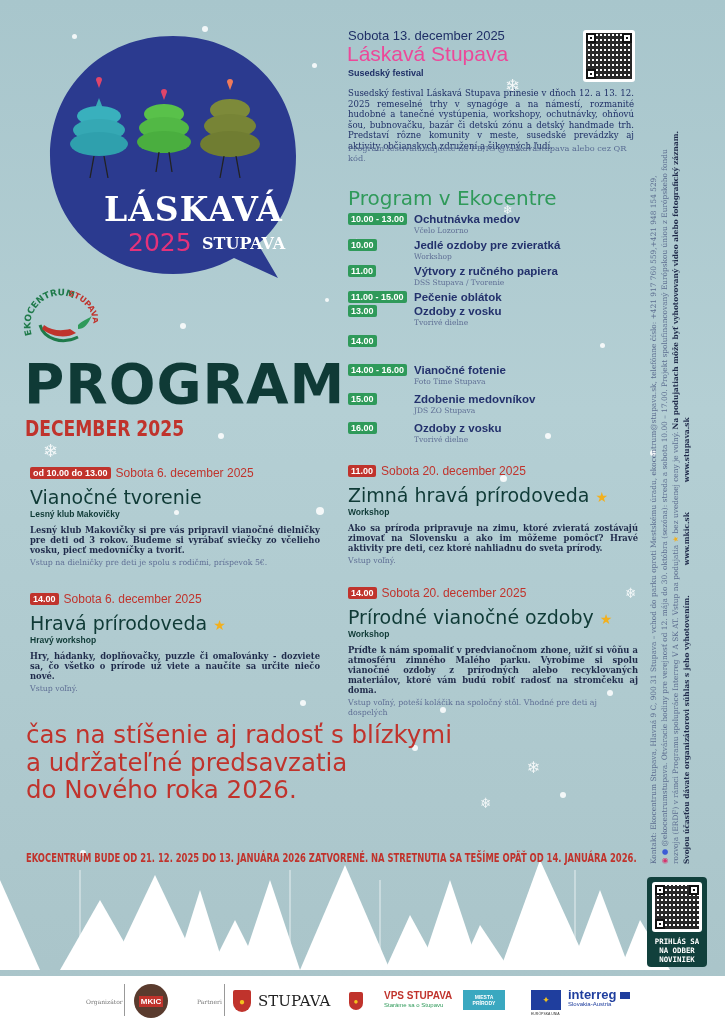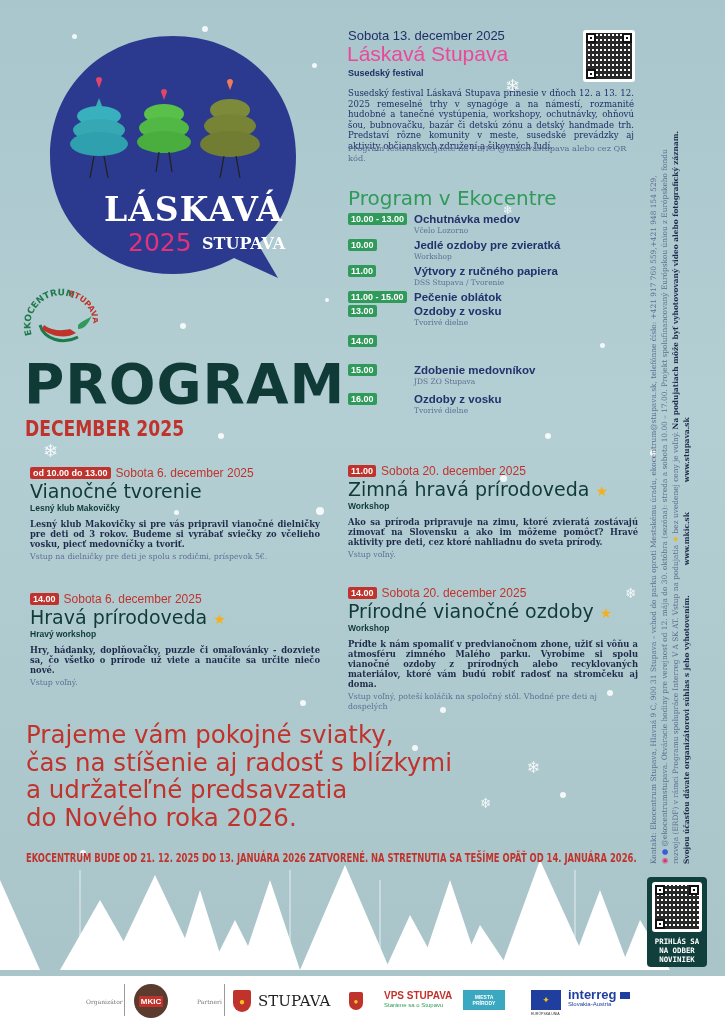--- a/index.html
+++ b/index.html
@@ -40,21 +40,21 @@
   .eko-time{width:66px;display:flex;justify-content:flex-start;padding-right:6px}
   .eko-time span{background:#2f9a5a;color:#fff;font-size:9px;font-weight:bold;padding:1px 3px;border-radius:2px;white-space:nowrap}
   .eko-name{font-size:11.5px;font-weight:bold;color:#23316c;line-height:13px}
   .eko-who{font-family:"DejaVu Serif",serif;font-size:7.5px;color:#5f6f95;line-height:10px}
 
   
   .ev{position:absolute}
   .ev-head{display:flex;align-items:center;gap:5px}
   .ev-badge{background:#c0332c;color:#fff;font-size:9px;font-weight:bold;padding:1px 3px;border-radius:2px}
   .ev-date{color:#c0332c;font-size:12px}
-  .ev-title{color:#0f3a36;font-size:19px;font-family:"DejaVu Sans",sans-serif;margin-top:0px;white-space:nowrap}
+  .ev-title{color:#0f3a36;font-size:19px;font-family:"DejaVu Sans",sans-serif;margin-top:6px;white-space:nowrap}
   .ev-star{color:#f2b01e;font-size:14px;margin-left:6px}
   .ev-sub{color:#0f3a36;font-size:8.5px;font-weight:bold;margin-top:1px}
   .ev-body{font-family:"DejaVu Serif",serif;font-size:8.4px;line-height:10px;color:#1f2a4a;font-weight:bold;margin-top:6px;text-align:justify}
   .ev-note{font-family:"DejaVu Serif",serif;font-size:7.8px;line-height:10px;color:#5f6f95;margin-top:3px}
 
   #greeting{left:26px;top:721px;font-size:24.5px;line-height:27.5px;color:#c0332c;font-family:"DejaVu Sans",sans-serif}
   #closed{left:26px;top:851px;font-family:"DejaVu Sans",sans-serif;font-weight:bold;font-size:12px;color:#c0332c;transform:scaleX(.7);transform-origin:left;white-space:nowrap}
 
   
   #vtext{left:648px;top:20px;width:844px;height:76px;transform-origin:0 0;transform:translate(0,844px) rotate(-90deg);font-family:"DejaVu Serif",serif;font-size:7.4px;line-height:11px;color:#5d6e90}
@@ -215,20 +215,29 @@
         <div class="eko-who">Tvorivé dielne</div>
       </div>
   </div>
   <div class="eko-item" style="height:29px">
     <div class="eko-time">
         <span>14.00</span>
       </div>
   </div>
   <div class="eko-item" style="height:29px">
     <div class="eko-time">
+        <span>14.00 - 16.00</span>
+      </div>
+    <div>
+        <div class="eko-name">Vianočné fotenie</div>
+        <div class="eko-who">Foto Time Stupava</div>
+      </div>
+  </div>
+  <div class="eko-item" style="height:29px">
+    <div class="eko-time">
         <span>15.00</span>
       </div>
     <div>
         <div class="eko-name">Zdobenie medovníkov</div>
         <div class="eko-who">JDS ZO Stupava</div>
       </div>
   </div>
   <div class="eko-item">
     <div class="eko-time">
         <span>16.00</span>
@@ -278,21 +287,20 @@
       <span class="ev-badge">14.00</span>
       <span class="ev-date">Sobota 20. december 2025</span>
     </div>
   <div class="ev-title"><span>Prírodné vianočné ozdoby</span><span class="ev-star">★</span></div>
   <div class="ev-sub">Workshop</div>
   <div class="ev-body">Príďte k nám spomaliť v predvianočnom zhone, užiť si vôňu a atmosféru zimného Malého parku. Vyrobíme si spolu vianočné ozdoby z prírodných alebo recyklovaných materiálov, ktoré vám budú robiť radosť na stromčeku aj doma.</div>
   <div class="ev-note">Vstup voľný, poteší koláčik na spoločný stôl. Vhodné pre deti aj dospelých</div>
 </div>
 
 <div id="greeting" class="abs">
-  <div>Prajeme vám pokojné sviatky,</div>
   <div>čas na stíšenie aj radosť s blízkymi</div>
   <div>a udržateľné predsavzatia</div>
   <div>do Nového roka 2026.</div>
 </div>
 
 <svg id="trees" class="abs" viewBox="0 0 725 110" preserveAspectRatio="none">
   <g fill="#fff">
     <polygon points="0,20 40,110 -10,110"></polygon>
     <polygon points="100,40 60,110 140,110"></polygon>
     <polygon points="155,15 110,110 200,110"></polygon>

